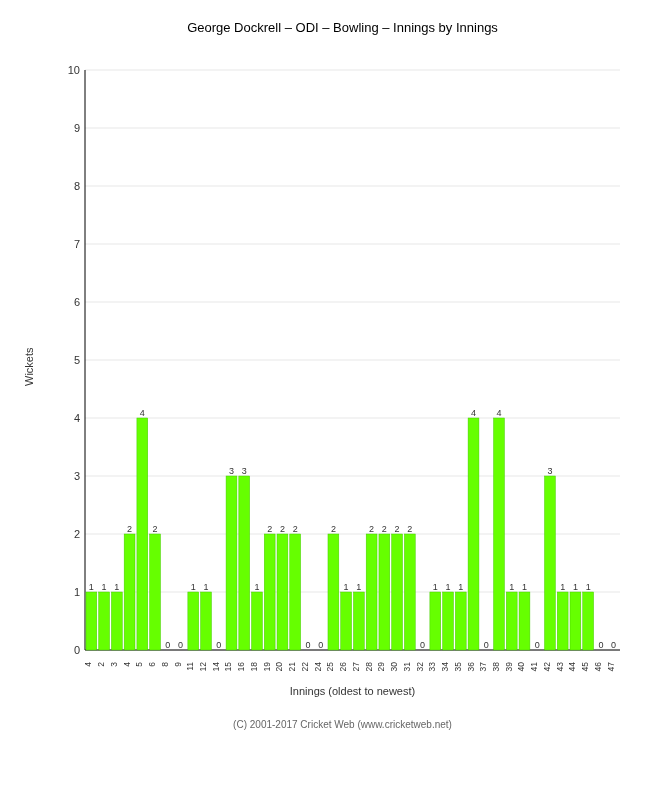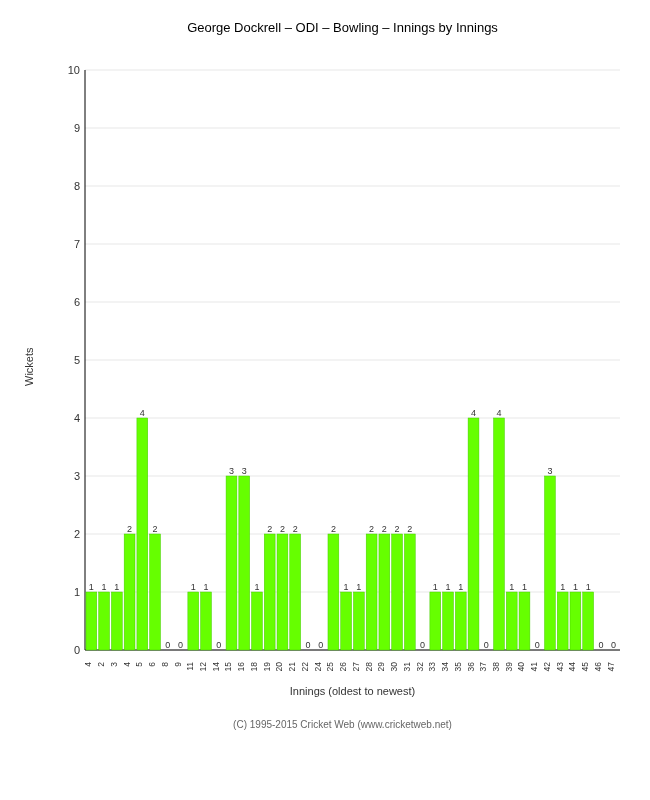--- a/index.html
+++ b/index.html
@@ -195,14 +195,14 @@
         <rect x="527.7410714285713" y="532" width="10.827380952380953" height="58" fill="#66ff00" stroke="#44cc00" stroke-width="0.5"></rect>
         <text x="533.1547619047618" y="530" text-anchor="middle" font-size="9" fill="#333">1</text>
         <text x="533.1547619047618" y="602" text-anchor="end" font-size="8.5" fill="#333" transform="rotate(-90, 533.1547619047618, 602)">45</text>
         <text x="545.8928571428571" y="588" text-anchor="middle" font-size="9" fill="#333">0</text>
         <text x="545.8928571428571" y="602" text-anchor="end" font-size="8.5" fill="#333" transform="rotate(-90, 545.8928571428571, 602)">46</text>
         <text x="558.6309523809523" y="588" text-anchor="middle" font-size="9" fill="#333">0</text>
         <text x="558.6309523809523" y="602" text-anchor="end" font-size="8.5" fill="#333" transform="rotate(-90, 558.6309523809523, 602)">47</text>
         <text x="297.5" y="635" text-anchor="middle" font-size="11" fill="#333">Innings (oldest to newest)</text>
       </svg>
   </div>
-  <div class="copyright">(C) 1995-2015 Cricket Web (www.cricketweb.net)</div>
+  <div class="copyright">(C) 2001-2017 Cricket Web (www.cricketweb.net)</div>
 </div>
 
 </body></html>

